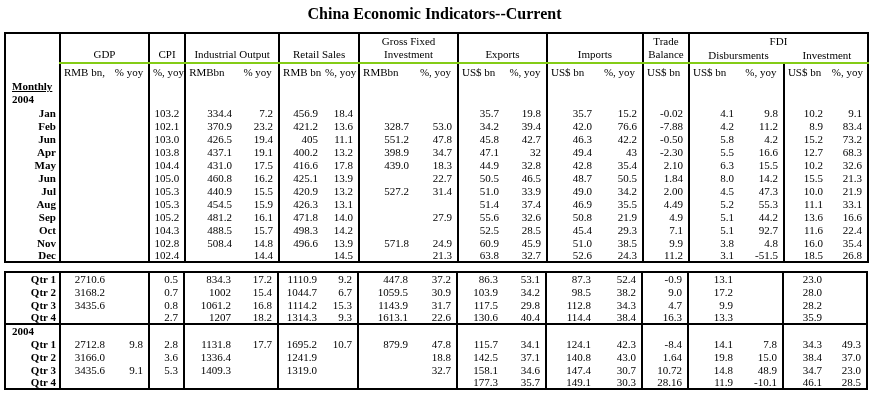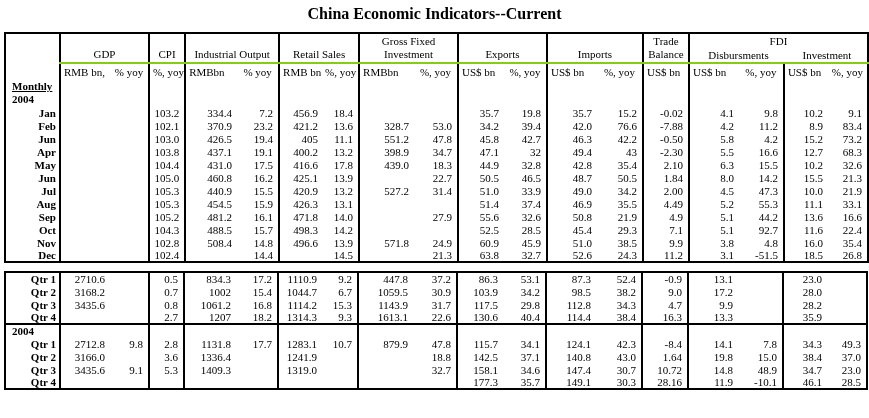--- a/index.html
+++ b/index.html
@@ -507,21 +507,21 @@
         <td class="num gs"></td>
         <td class="num"></td>
       </tr>
       <tr class="qrow">
         <td class="lbl rowlabel">Qtr 1</td>
         <td class="num gs">2712.8</td>
         <td class="num">9.8</td>
         <td class="num gs">2.8</td>
         <td class="num gs">1131.8</td>
         <td class="num">17.7</td>
-        <td class="num gs">1283.1</td>
+        <td class="num gs">1695.2</td>
         <td class="num">10.7</td>
         <td class="num gs">879.9</td>
         <td class="num">47.8</td>
         <td class="num gs">115.7</td>
         <td class="num">34.1</td>
         <td class="num gs">124.1</td>
         <td class="num">42.3</td>
         <td class="num gs">-8.4</td>
         <td class="num gs">14.1</td>
         <td class="num">7.8</td>

